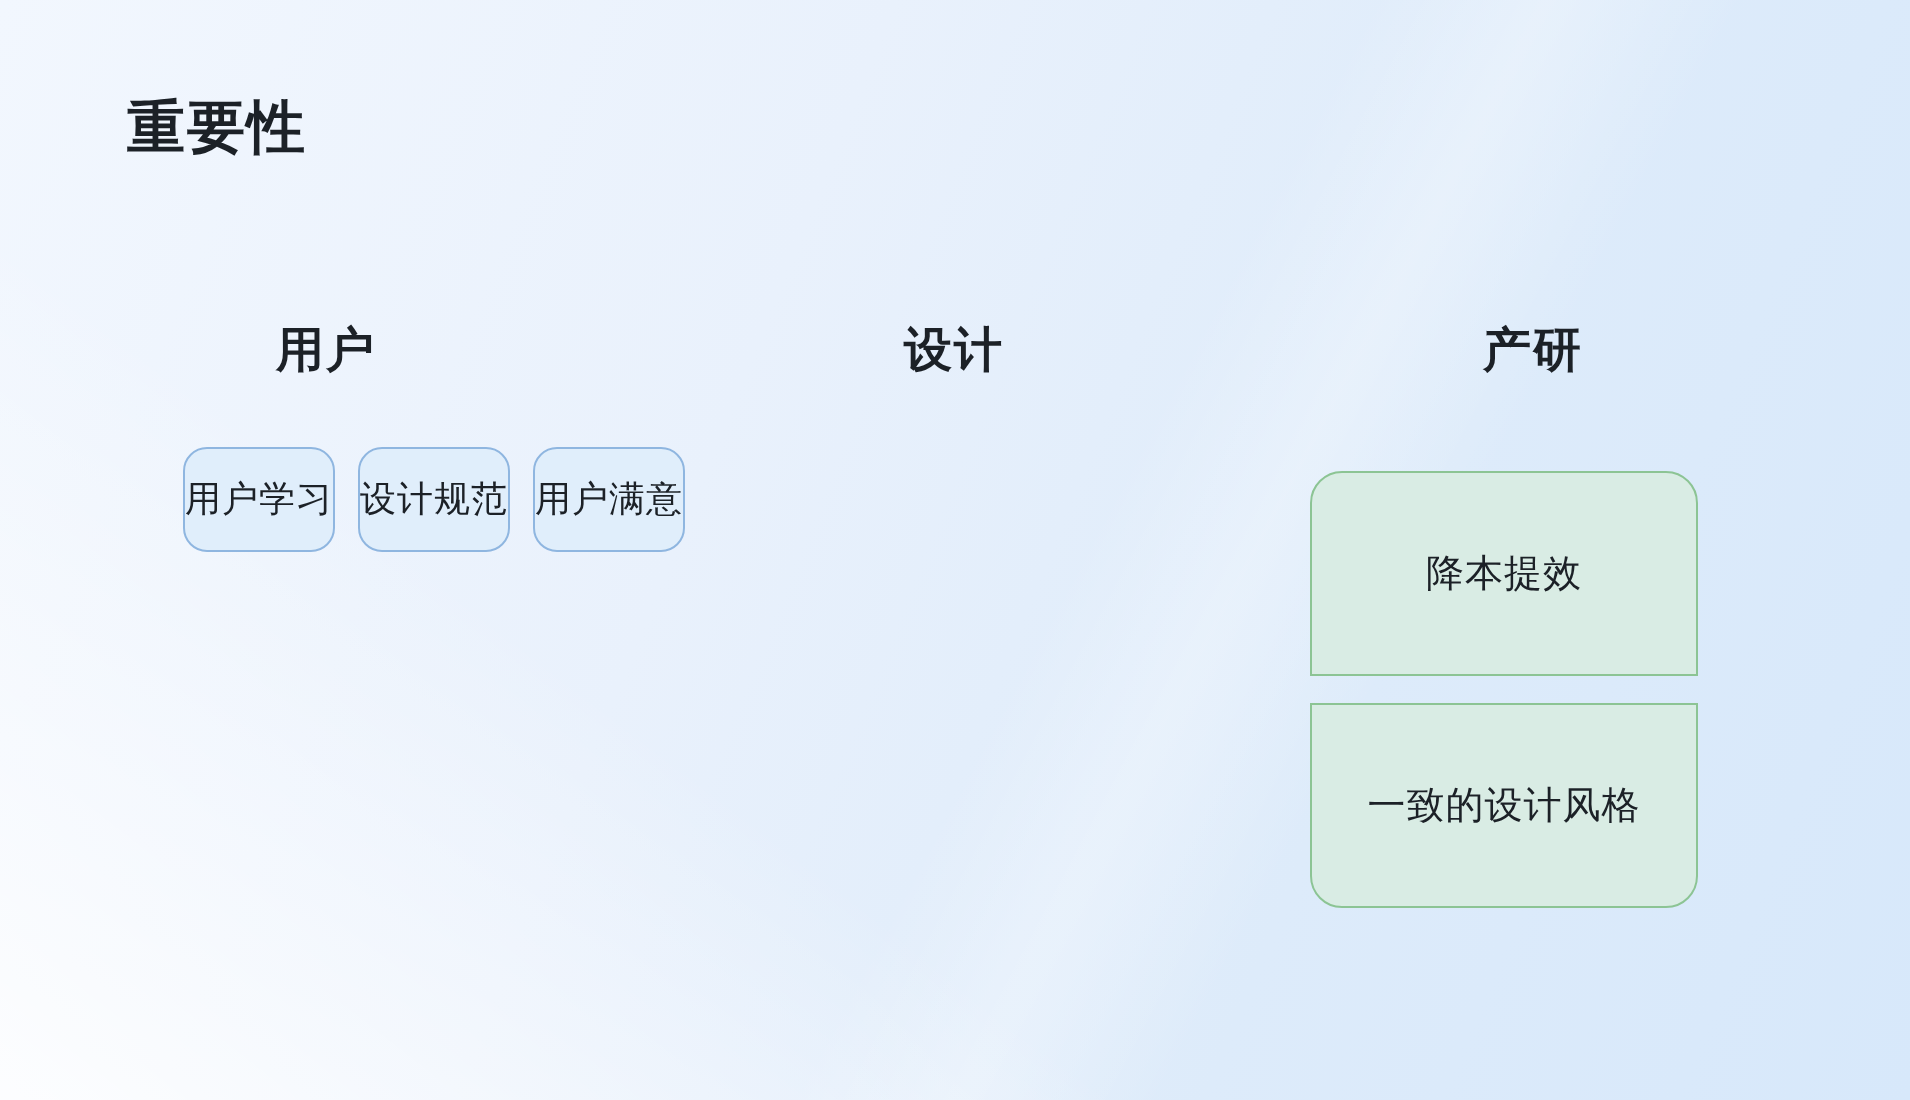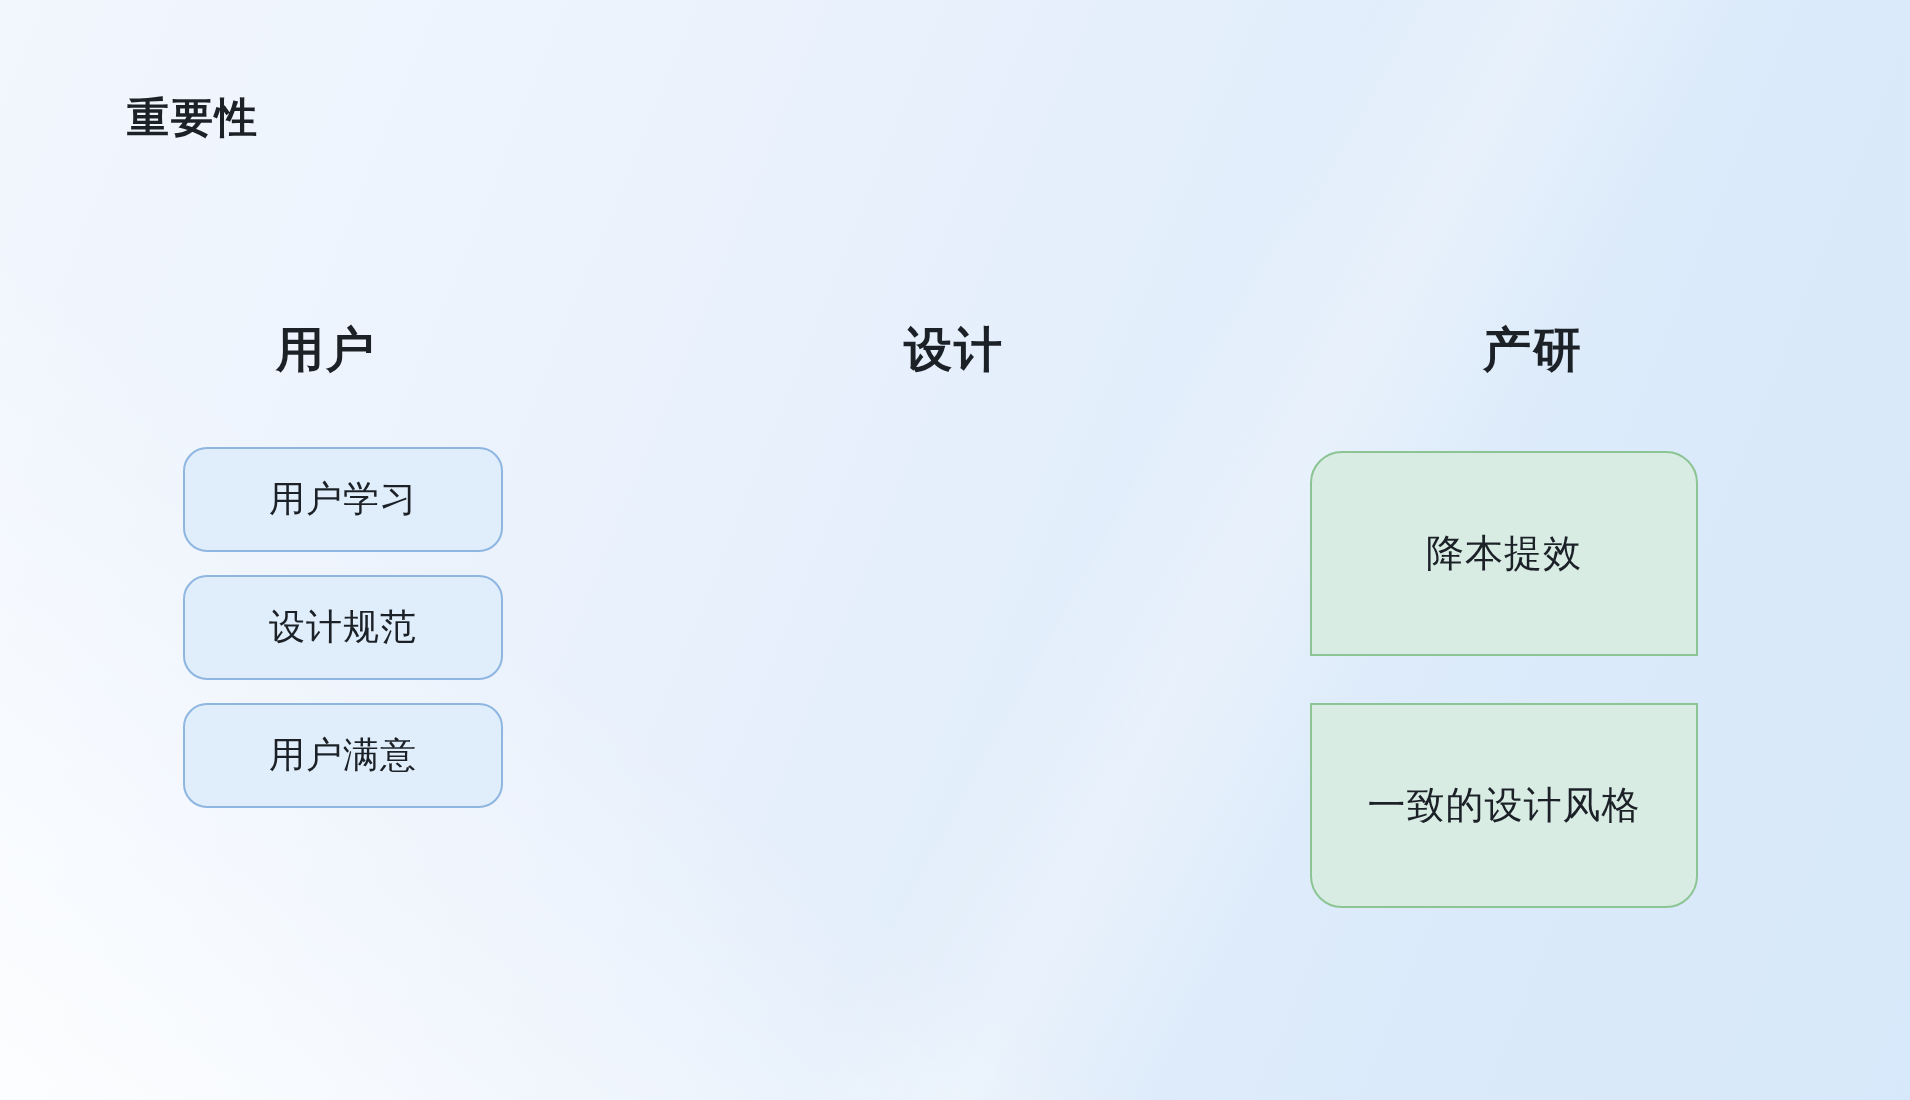--- a/index.html
+++ b/index.html
@@ -24,21 +24,21 @@
     pointer-events: none;
     background:
       linear-gradient(38deg, rgba(255,255,255,0.85) 0%, rgba(255,255,255,0) 34%),
       linear-gradient(118deg, rgba(255,255,255,0) 55%, rgba(255,255,255,0.28) 62%, rgba(255,255,255,0) 70%);
   }
 
   .page-title {
     position: absolute;
     left: 127px;
     top: 94px;
-    font-size: 42px;
+    font-size: 58px;
     line-height: 1.15;
     font-weight: 700;
     letter-spacing: 2px;
     white-space: nowrap;
   }
 
   .col-header {
     position: absolute;
     top: 322px;
     transform: translateX(-50%);
@@ -51,21 +51,21 @@
   .col-header.users   { left: 326px; }
   .col-header.design  { left: 954px; }
   .col-header.product { left: 1503px; margin-left: 30px; }
 
   .blue-stack {
     position: absolute;
     left: 183px;
     top: 447px;
     width: 320px;
     display: flex;
-    flex-direction: column;
+    flex-direction: row;
     gap: 23px;
   }
   .blue-node {
     box-sizing: border-box;
     height: 105px;
     border-radius: 24px;
     background: var(--user-node-fill, #e0eefb);
     border: 2px solid var(--user-node-border, #8fb6e0);
     display: flex;
     align-items: center;
@@ -104,21 +104,21 @@
     background: var(--product-node-fill, #d9ece4);
     border: 2px solid var(--product-node-border, #8cc494);
     display: flex;
     align-items: center;
     justify-content: center;
     font-size: 38px;
     font-weight: 500;
     letter-spacing: 1px;
     white-space: nowrap;
   }
-  .green-node.first  { top: 451px; border-radius: 32px 32px 0 0; }
+  .green-node.first  { top: 471px; border-radius: 32px 32px 0 0; }
   .green-node.second { top: 703px; border-radius: 0 0 32px 32px; }
 </style>
 </head>
 <body>
 
 <div class="canvas">
 
   <div class="page-title">重要性</div>
 
   <div class="col-header users">用户</div>

